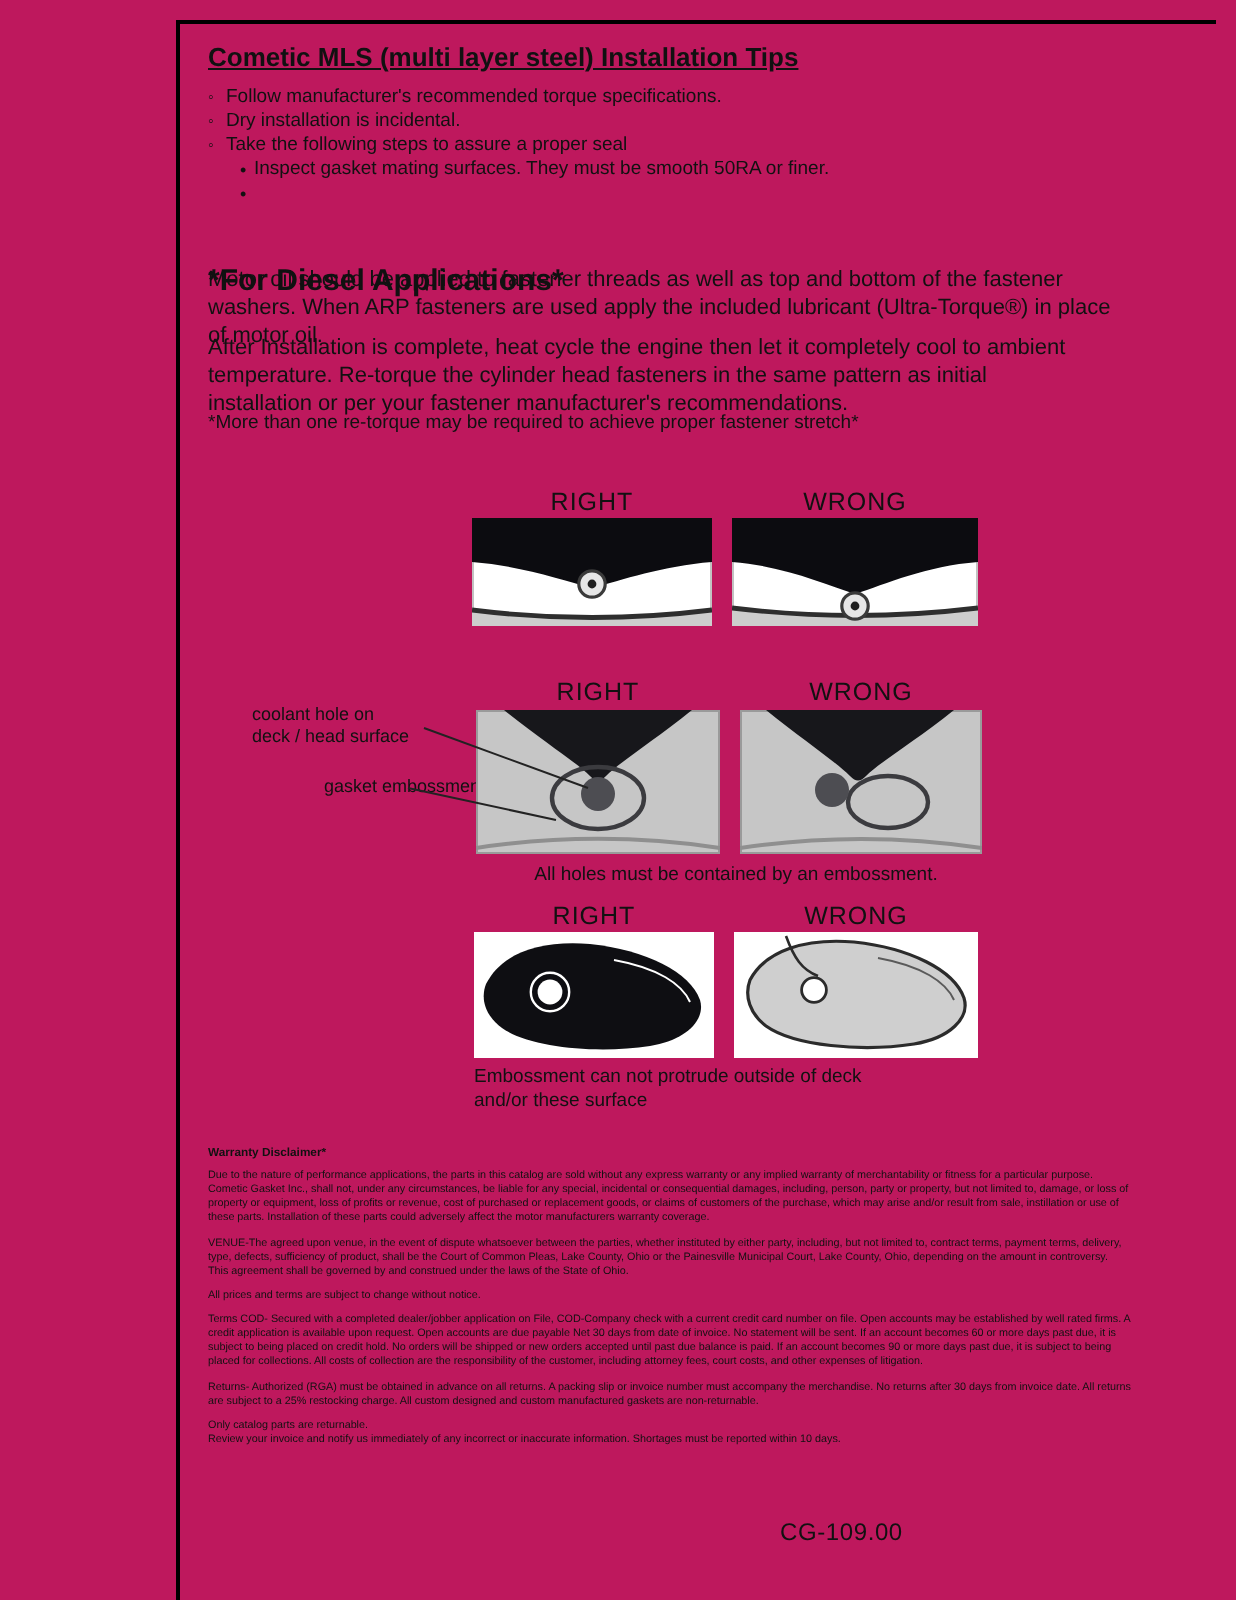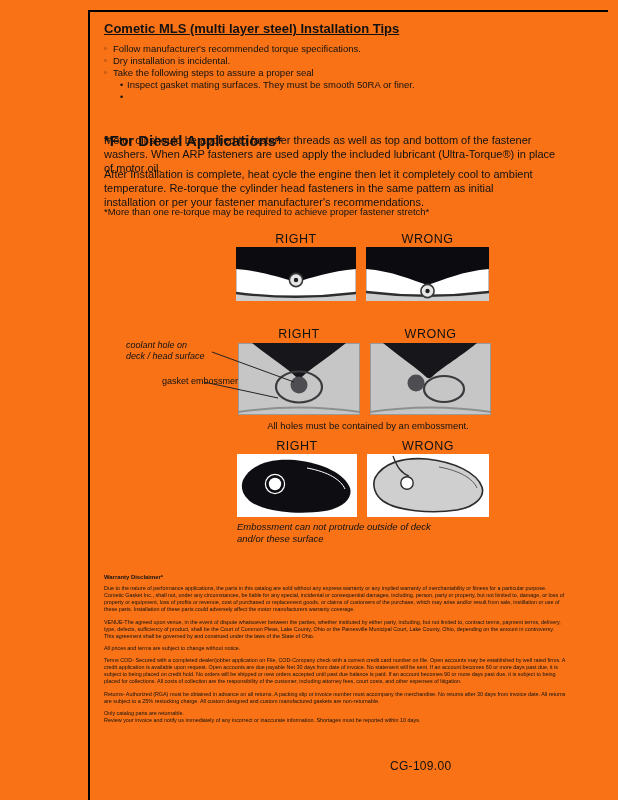--- a/index.html
+++ b/index.html
@@ -1,35 +1,35 @@
 <!DOCTYPE html>
 <html><head>
 <meta charset="utf-8">
 <style>
   html,body{margin:0;padding:0;background:#ffffff;}
-  .page{position:relative;width:618px;height:800px;background:#f97316;overflow:hidden;
+  .page{position:relative;width:618px;height:800px;background:#be185d;overflow:hidden;
         font-family:"Liberation Sans",sans-serif;color:#111;}
   .pos{position:absolute;}
   .frame-top{left:88px;top:10px;width:520px;height:2px;background:#000;}
   .frame-left{left:88px;top:10px;width:2px;height:790px;background:#000;}
   .title{left:104px;top:21px;font-size:13px;font-weight:bold;text-decoration:underline;white-space:nowrap;}
   .bullets{left:104px;top:43px;width:470px;}
   .b-row{display:flex;font-size:9.5px;line-height:12px;}
   .b-row.sub{padding-left:16px;}
   .bmark{width:9px;flex:0 0 9px;font-size:8px;}
   .sbmark{width:7px;flex:0 0 7px;font-size:9px;}
   .diesel-heading{left:104px;top:132px;font-size:15px;font-weight:bold;}
   .para{font-size:11px;line-height:1.28;}
   .diesel-para1{left:104px;top:133px;width:455px;}
   .diesel-para2{left:104px;top:167px;width:432px;}
   .note{left:104px;top:206px;font-size:9.5px;}
-  .diagrams{left:0;top:228px;width:618px;height:332px;}
+  .diagrams{left:0;top:240px;width:618px;height:332px;}
   .rw-label{font-size:12.5px;text-align:center;letter-spacing:.5px;}
   .caption{font-size:9.5px;line-height:1.25;}
-  .prewrap{white-space:pre-line;font-style:italic;}
+  .prewrap{white-space:pre-line;}
   .side-label{font-size:9px;line-height:1.2;}
   .panel svg{display:block;}
   .pointer-svg{left:0;top:0;width:618px;height:332px;pointer-events:none;}
   .disclaimer{left:104px;top:574px;width:462px;}
   .d-head{font-size:5.9px;font-weight:bold;margin:0 0 5px 0;}
   .d-para{font-size:5.4px;line-height:1.32;margin:0 0 5px 0;}
   .d-para.tight{margin-bottom:0;}
   .footer{left:390px;top:759px;font-size:12px;letter-spacing:.3px;}
 </style>
 </head>

